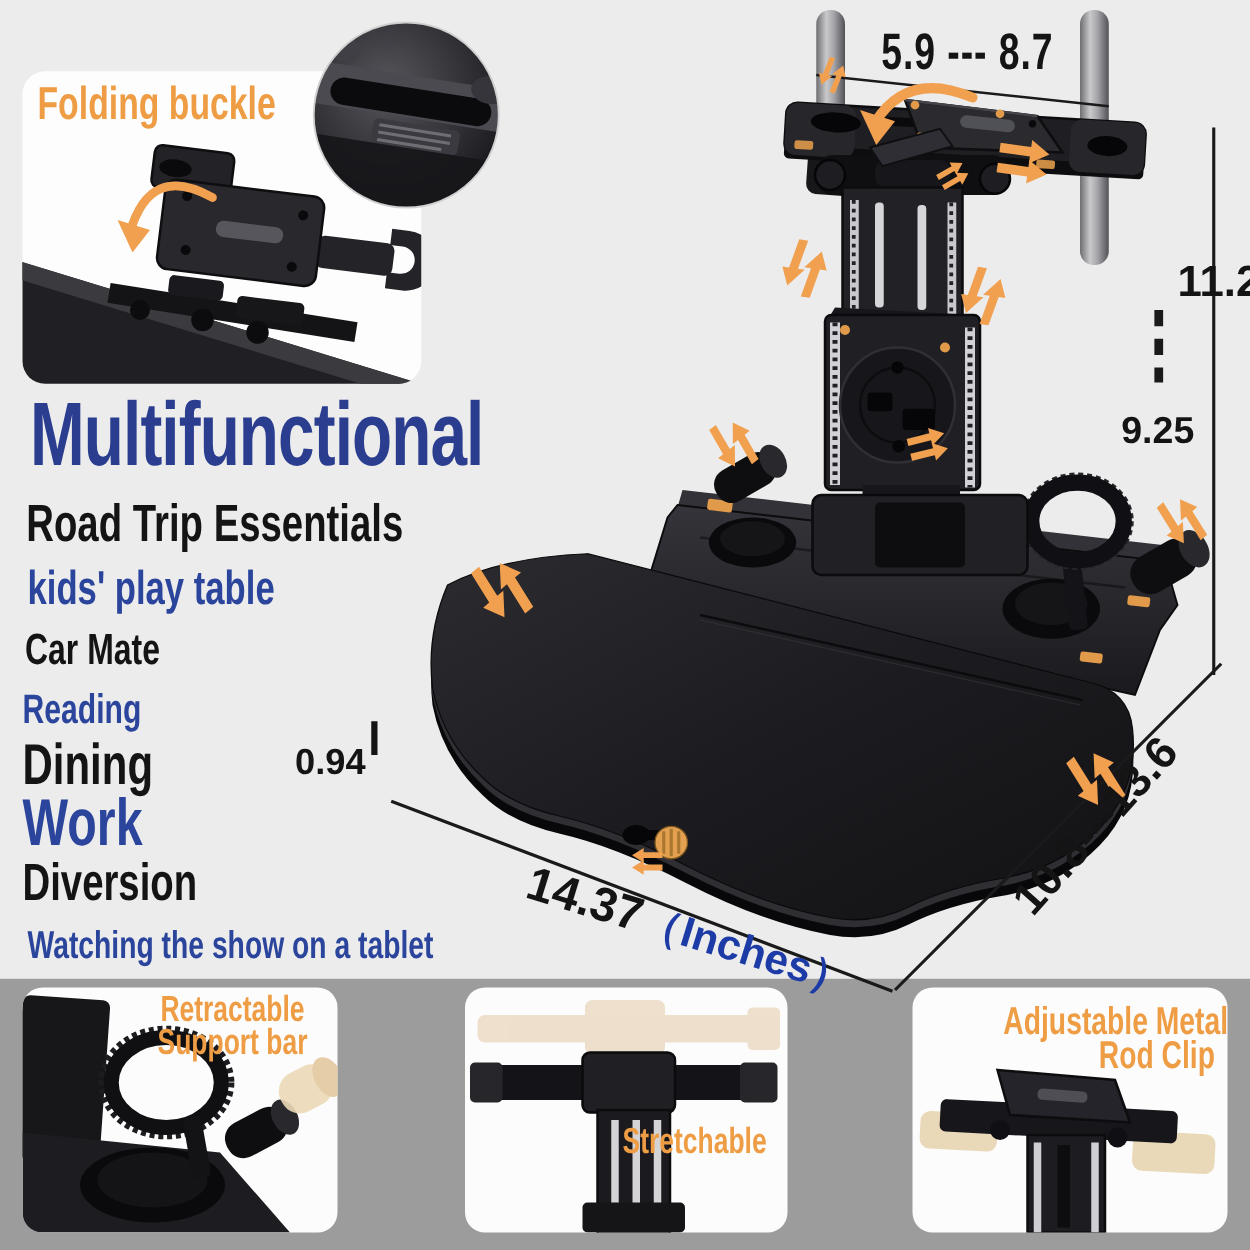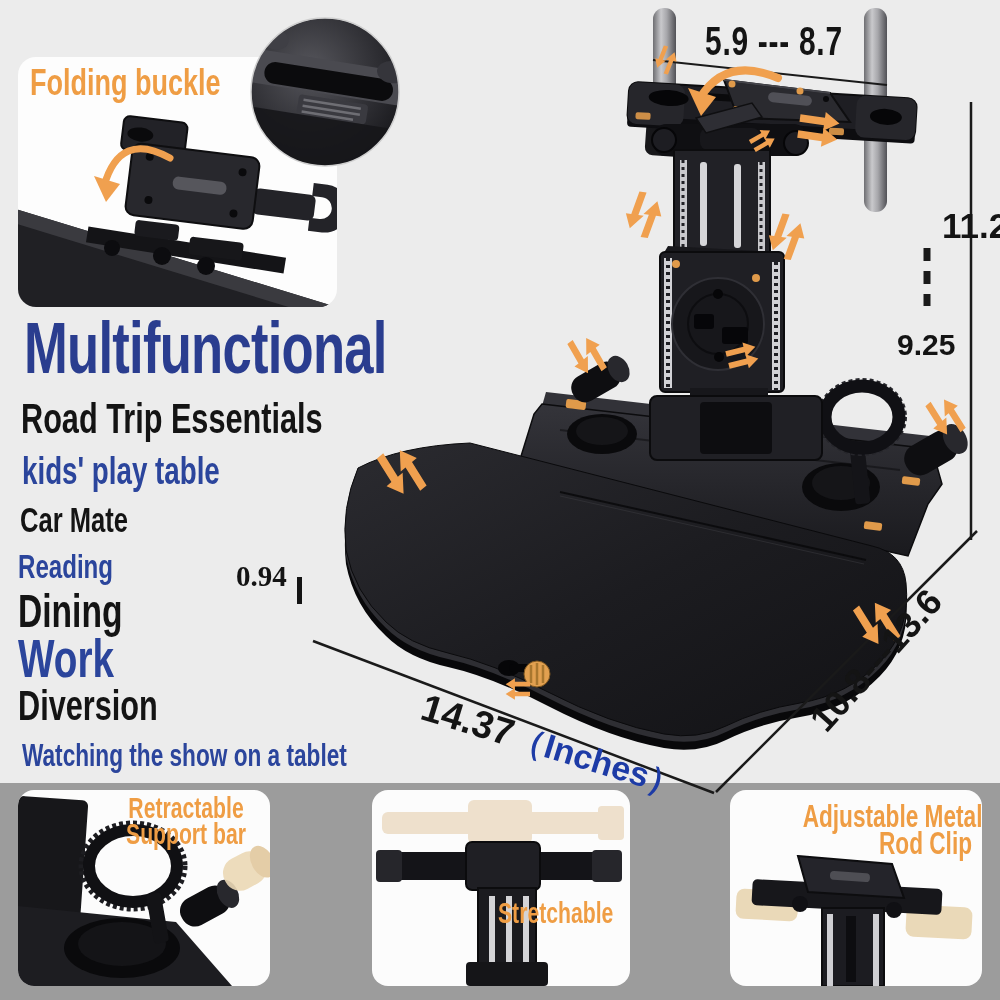--- a/index.html
+++ b/index.html
@@ -308,21 +308,21 @@
 <div class="t cond ink" style="left:21px;top:398px;font-size:42px;">Road Trip Essentials</div>
 
 <div class="t cond blue" style="left:22px;top:452px;font-size:38px;">kids' play table</div>
 <div class="t cond ink" style="left:20px;top:502px;font-size:35px;">Car Mate</div>
 <div class="t cond blue" style="left:18px;top:550px;font-size:33px;">Reading</div>
 <div class="t cond ink" style="left:18px;top:588px;font-size:46px;">Dining</div>
 <div class="t cond blue" style="left:18px;top:632px;font-size:53px;">Work</div>
 <div class="t cond ink" style="left:18px;top:685px;font-size:42px;">Diversion</div>
 <div class="t cond blue" style="left:22px;top:740px;font-size:31px;">Watching the show on a tablet</div>
 
-<div class="t ink" style="left:236px;top:562px;font-size:29px;font-family:Liberation Serif, serif;">0.94</div>
+<div class="t ink" style="left:236px;top:596px;font-size:29px;">0.94</div>
 
 <div class="t" style="left:428px;top:688px;transform:rotate(17deg);transform-origin:0 0;">
   <span class="ink" style="font-size:38px;">14.37</span><span style="font-size:34px;color:#1d3ba6;">（Inches）</span>
 </div>
 
 <div class="t ink" style="left:804px;top:714px;font-size:36px;transform:rotate(-48deg);transform-origin:0 0;">10.8---13.6</div>
 
 <div class="t condc orange" style="left:96px;top:795px;width:180px;text-align:center;font-size:29px;line-height:.95;">
   <span>Retractable</span>
   <span class="line2">Support bar</span>

